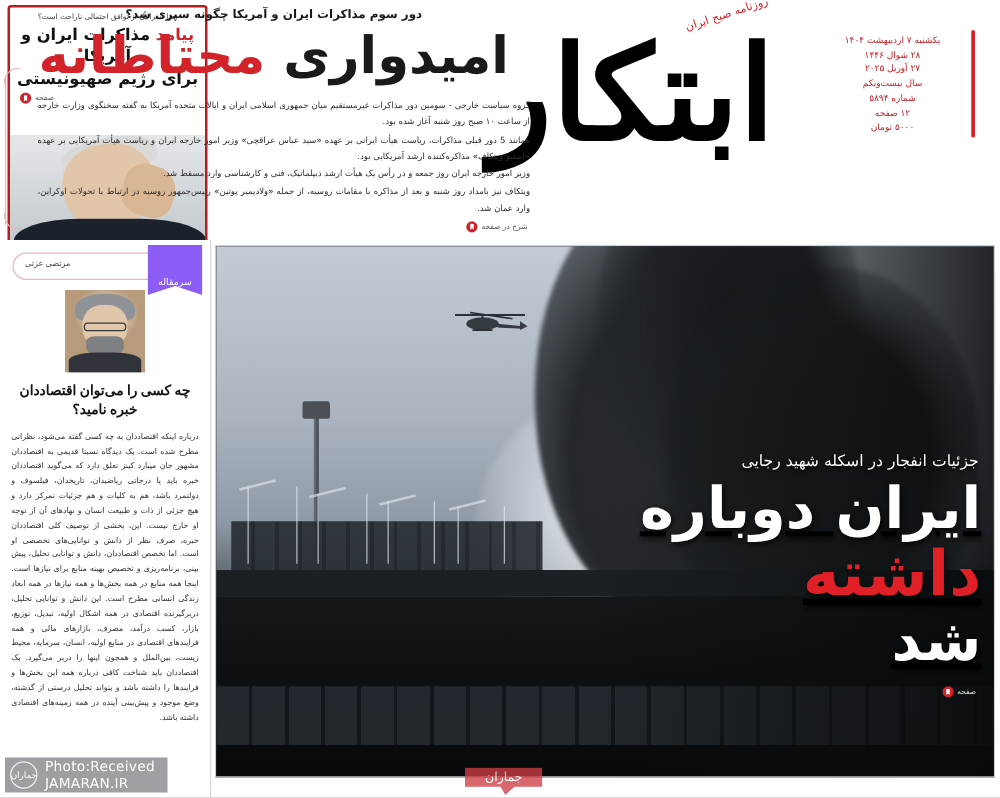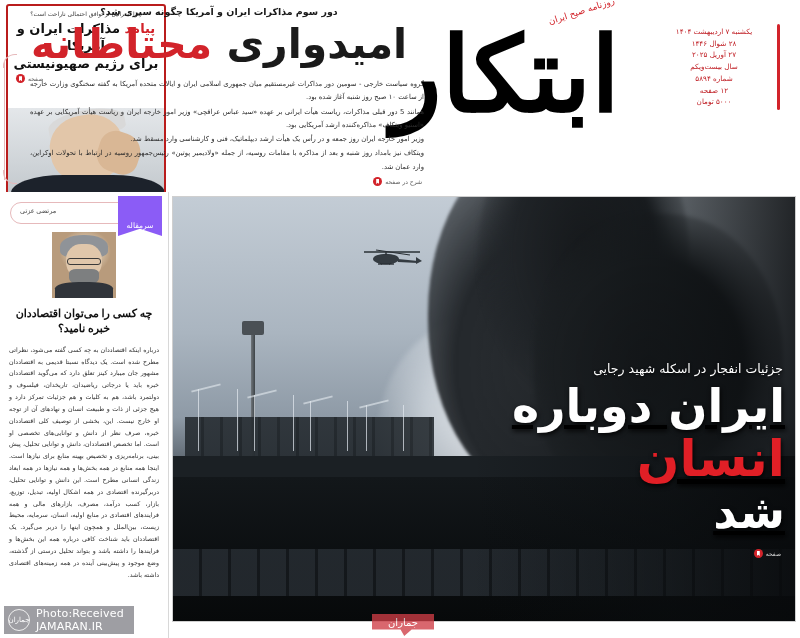--- a/index.html
+++ b/index.html
@@ -637,21 +637,21 @@
         <div class="crane" style="left:31%; bottom:40%; width:38px; height:46px;"></div>
         <div class="quay"></div>
         <div class="ground"></div>
         <div class="containers"></div>
         <div class="fade-right"></div>
       </div>
 
       <div class="ps-kicker">جزئیات انفجار در اسکله شهید رجایی</div>
       <div class="ps-head">
         <div class="ps-l1">ایران دوباره</div>
-        <div class="ps-l2">انسان</div>
+        <div class="ps-l2">داشته</div>
         <div class="ps-l3">شد</div>
       </div>
       <div class="ps-more">
         <span class="pagedot"></span>
         <span class="t">صفحه</span>
       </div>
     </div>
 
     <div class="watermark">
       <div class="wm-circle">جماران</div>

